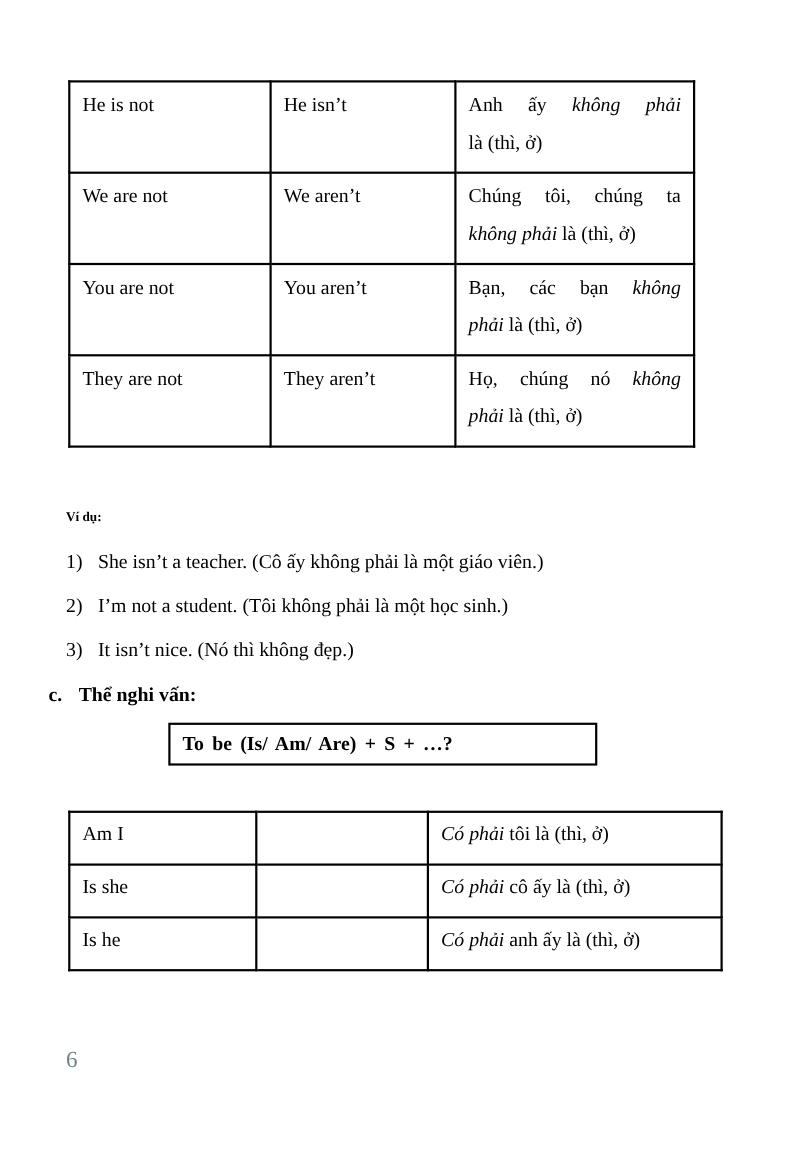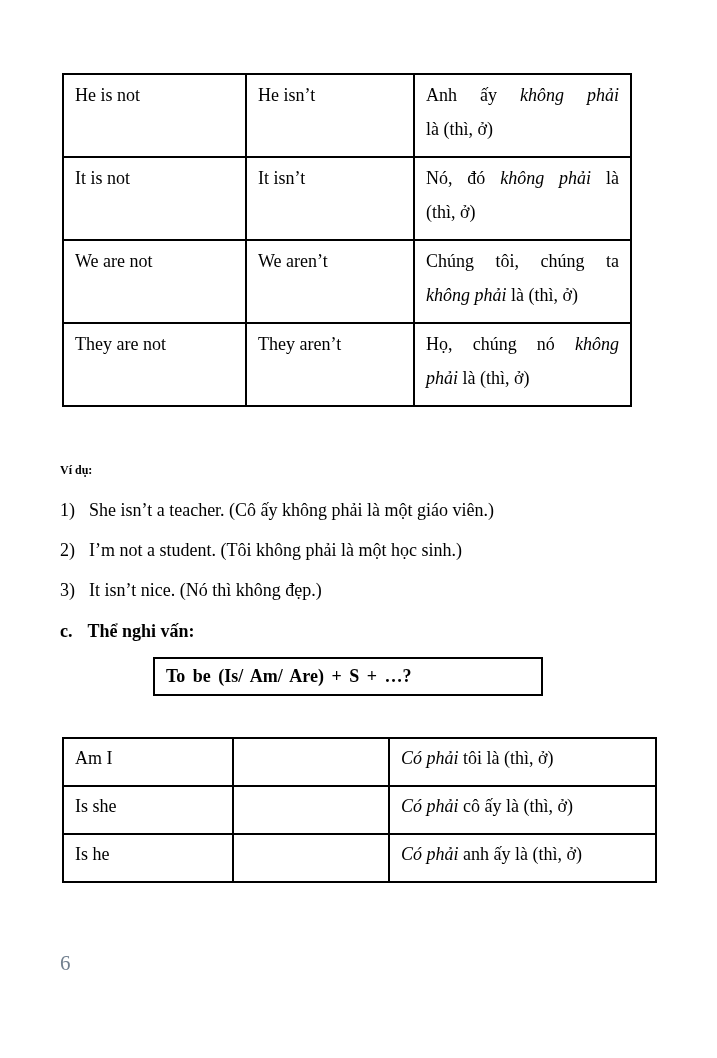--- a/index.html
+++ b/index.html
@@ -17,21 +17,21 @@
   .t1 td { height:75px; }
 
   .jline { text-align:justify; text-align-last:justify; }
   .meaning i, .mean i, th i { font-style:italic; }
 
   .vidu { position:absolute; left:60px; top:463px; font-size:12px; font-weight:bold; }
   .examples { position:absolute; left:60px; top:499px; width:640px; }
   .ex-item { display:flex; margin-bottom:17px; font-size:18px; line-height:23px; }
   .ex-num { width:29px; flex:0 0 29px; }
 
-  .secc { position:absolute; left:60px; top:621px; font-size:18px; font-weight:bold; }
+  .secc { position:absolute; left:44px; top:621px; font-size:18px; font-weight:bold; }
   .secc .c-label { margin-right:15px; }
 
   .formula-box {
     position:absolute; left:153px; top:657px; width:386px; height:35px;
     border:2px solid #000; display:flex; align-items:center;
   }
   .formula-text { font-size:18px; font-weight:bold; padding-left:11px; word-spacing:3px; }
 
   .t2 { position:absolute; left:62px; top:737px; width:593px; }
   .t2 th { height:75px; font-style:italic; }
@@ -53,33 +53,33 @@
     <tbody>
       <tr>
         <td>He is not</td>
         <td>He isn’t</td>
         <td class="meaning">
           <div class="jline"><span>Anh ấy </span><i>không phải</i><span></span></div>
           <div><span></span><i></i><span>là (thì, ở)</span></div>
         </td>
       </tr>
       <tr>
-        <td>It is not</td>
-        <td>It isn’t</td>
-        <td class="meaning">
-          <div class="jline"><span>Nó, đó </span><i>không phải</i><span> là</span></div>
-          <div><span></span><i></i><span>(thì, ở)</span></div>
-        </td>
-      </tr>
-      <tr>
         <td>We are not</td>
         <td>We aren’t</td>
         <td class="meaning">
           <div class="jline"><span>Chúng tôi, chúng ta</span><i></i><span></span></div>
           <div><span></span><i>không phải</i><span> là (thì, ở)</span></div>
+        </td>
+      </tr>
+      <tr>
+        <td>You are not</td>
+        <td>You aren’t</td>
+        <td class="meaning">
+          <div class="jline"><span>Bạn, các bạn </span><i>không</i><span></span></div>
+          <div><span></span><i>phải</i><span> là (thì, ở)</span></div>
         </td>
       </tr>
       <tr>
         <td>They are not</td>
         <td>They aren’t</td>
         <td class="meaning">
           <div class="jline"><span>Họ, chúng nó </span><i>không</i><span></span></div>
           <div><span></span><i>phải</i><span> là (thì, ở)</span></div>
         </td>
       </tr>

